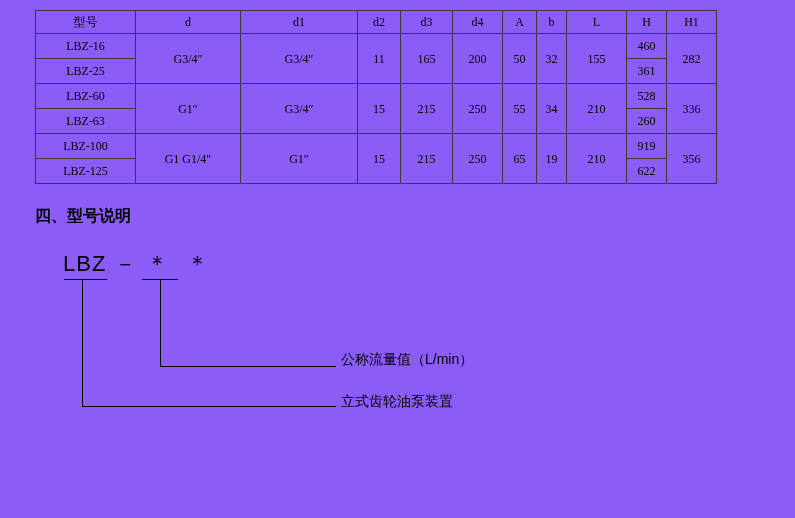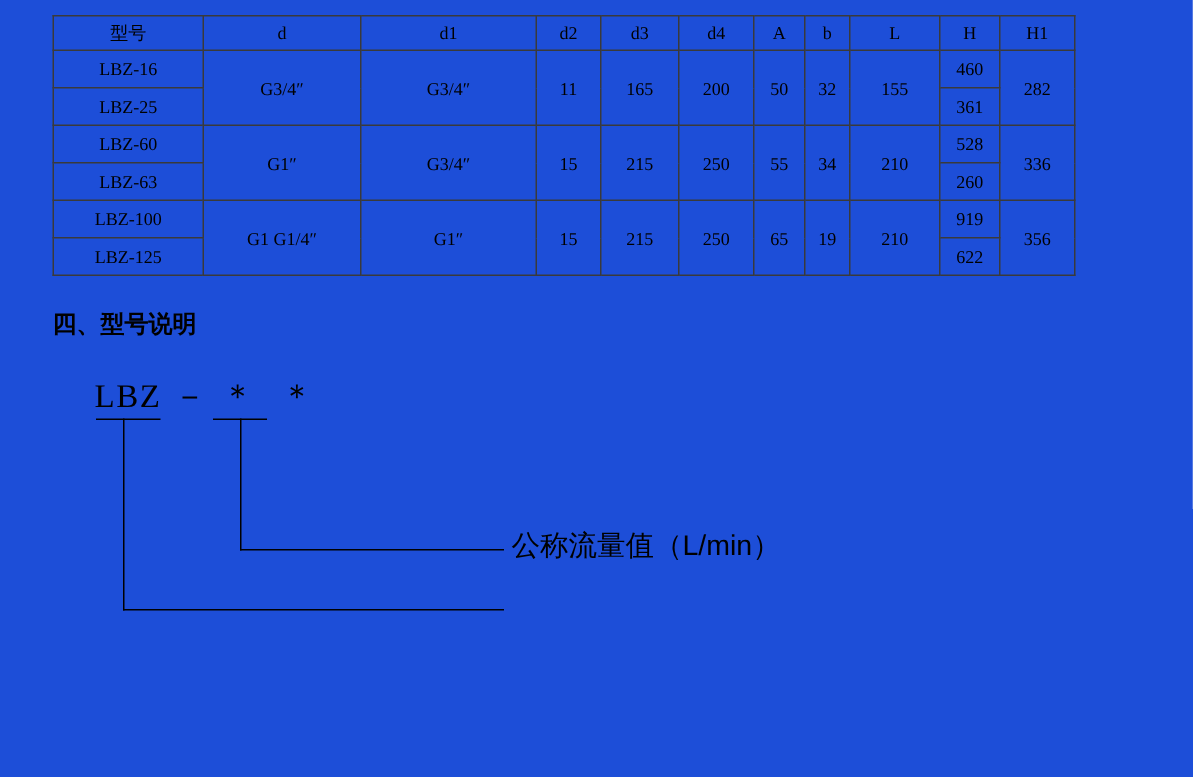--- a/index.html
+++ b/index.html
@@ -2,21 +2,21 @@
 <html><head>
 <meta charset="utf-8">
 <style>
   html, body { margin: 0; padding: 0; }
   body {
     width: 795px; height: 518px;
     background: #ffffff;
     color: #000;
     font-family: "Liberation Serif", serif;
   }
-  .page { position: relative; width: 795px; height: 518px; background: #1d4ed8; overflow: hidden; }
+  .page { position: relative; width: 795px; height: 518px; background: #8b5cf6; overflow: hidden; }
 
   table.spec {
     position: absolute; left: 35px; top: 10px;
     border-collapse: collapse; table-layout: fixed;
     font-size: 12px;
   }
   table.spec th, table.spec td {
     border: 1px solid #3a3a3a;
     text-align: center; vertical-align: middle;
     padding: 0 2px; font-weight: normal; line-height: 1;
@@ -26,27 +26,27 @@
   table.spec tbody td { height: 24px; }
 
   .heading {
     position: absolute; left: 35px; top: 206px;
     font-size: 16px; font-weight: bold;
     font-family: "Liberation Sans", sans-serif;
   }
   .model-code {
     position: absolute; left: 63px; top: 249px;
     font-size: 22px; letter-spacing: 1px; white-space: nowrap;
-    font-family: Liberation Serif, serif;
+    font-family: Liberation Sans, sans-serif;
   }
   .model-code .dash { margin: 0 9px 0 8px; }
   .model-code .stars { letter-spacing: 6px; }
   .line { position: absolute; background: #000; }
   .dlabel {
-    position: absolute; font-size: 19px; white-space: nowrap;
+    position: absolute; font-size: 14px; white-space: nowrap;
     font-family: "Liberation Sans", sans-serif;
   }
 </style>
 </head>
 <body>
 
 <div class="page">
 
   <table class="spec">
     <colgroup>
@@ -142,14 +142,15 @@
   </div>
 
   <div class="line" style="left:64px; top:279px; width:43px; height:1px;"></div>
   <div class="line" style="left:142px; top:279px; width:36px; height:1px;"></div>
   <div class="line" style="left:160px; top:279px; width:1px; height:88px;"></div>
   <div class="line" style="left:160px; top:366px; width:176px; height:1px;"></div>
   <div class="line" style="left:82px; top:279px; width:1px; height:128px;"></div>
   <div class="line" style="left:82px; top:406px; width:254px; height:1px;"></div>
 
   <div class="dlabel" style="left:341px; top:351px;">公称流量值（L/min）</div>
+  <div class="dlabel" style="left:341px; top:393px;">立式齿轮油泵装置</div>
 
 </div>
 
 </body></html>

